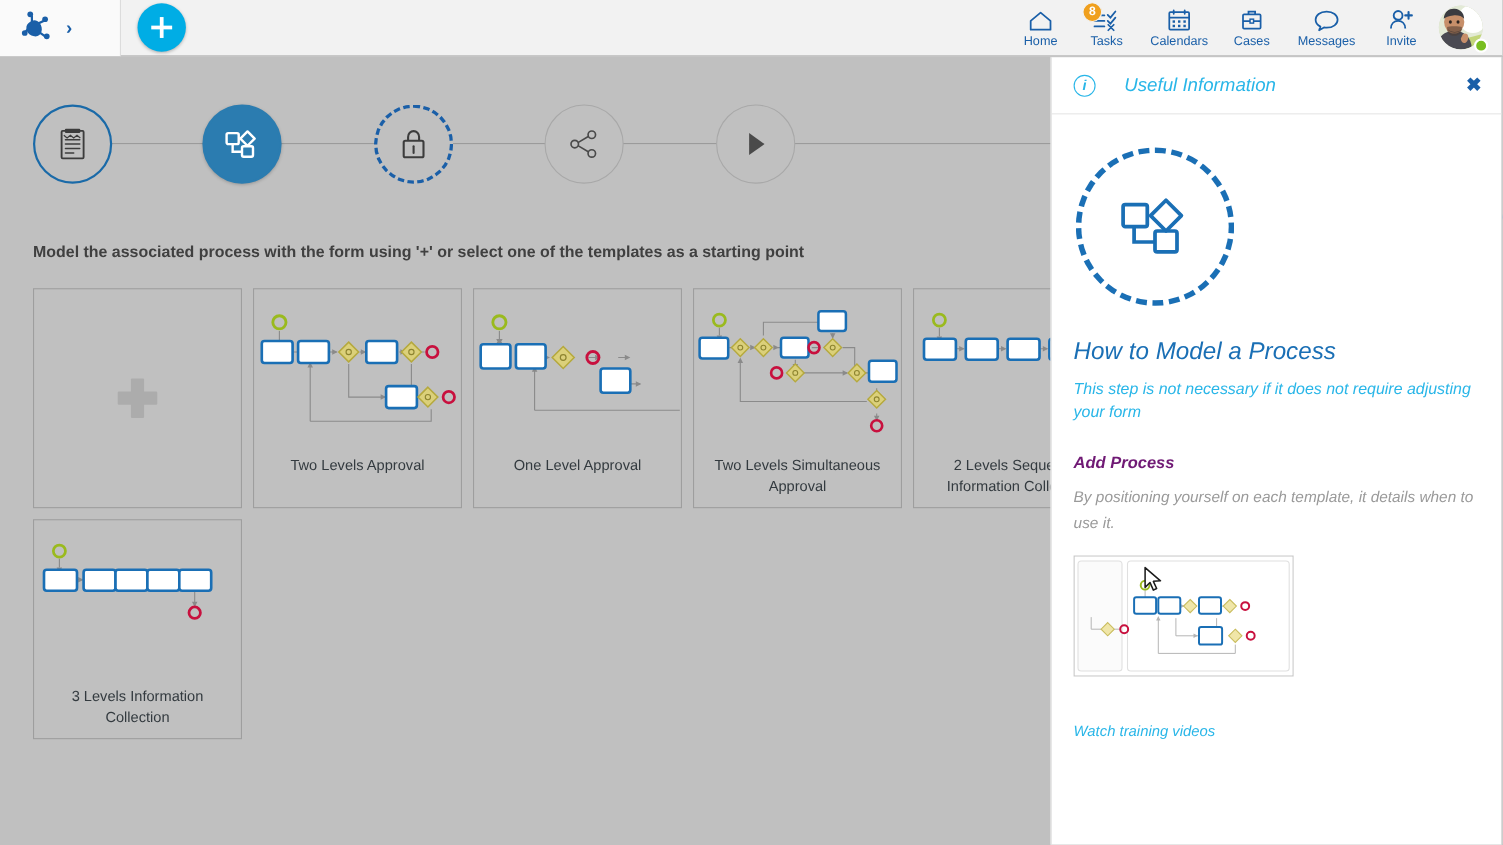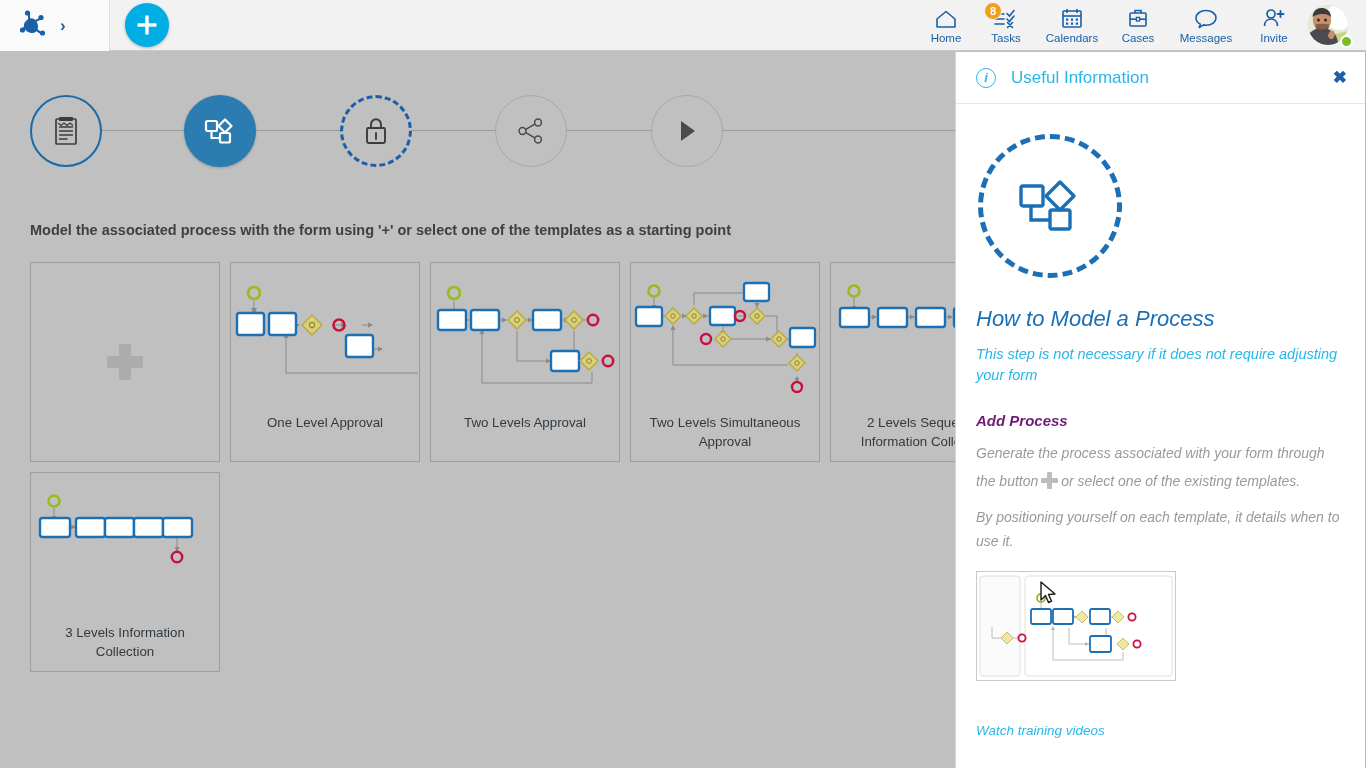--- a/index.html
+++ b/index.html
@@ -159,21 +159,21 @@
     border-left: 1px solid #d7d7d7;
     border-right: 1px solid #b9b9b9;
   }
   .panel-header {
     height: 52px; display: flex; align-items: center;
     padding: 0 18px 0 20px;
     border-bottom: 1px solid #e6e6e6;
   }
   .panel-title {
     font-size: 17px; color: #29b6e8; font-weight: normal;
-    margin-left: 15px; flex: 1;
+    margin-left: 26px; flex: 1; font-style: italic;
   }
   .panel-info-icon {
     width: 20px; height: 20px; border-radius: 50%;
     border: 1.5px solid #29b6e8; color: #29b6e8;
     font-size: 13px; font-style: italic; font-weight: bold;
     display: flex; align-items: center; justify-content: center;
   }
   .panel-close {
     color: #1a5fa8; font-size: 17px; font-weight: bold;
     cursor: pointer; line-height: 1;
@@ -428,65 +428,20 @@
     <div class="cards">
 
       <div class="card add-card">
         <span class="plus-big"></span>
       </div>
 
       <div class="card">
         <div class="card-diagram">
           <svg width="186" height="130" viewBox="0 0 186 130">
             <g stroke="#8a8a8a" stroke-width="1" fill="none">
-              <path d="M22 28 L22 38" marker-end="url(#a1)"></path>
-              <path d="M56 52 L67 52"></path>
-                <path d="M103 52 L113 52"></path>
-              <path d="M130 52 L140 52"></path>
-              <path d="M122 62 L122 76 L150 76"></path>
-              <path d="M187 76 L198 76"></path>
-              <path d="M54 100 L54 62"></path>
-              <path d="M54 100 L192 100 L192 86"></path>
-            </g>
-            <defs>
-              <marker id="a1" markerWidth="6" markerHeight="6" refX="3" refY="3" orient="auto">
-                <path d="M0 0 L6 3 L0 6 Z" fill="#8a8a8a"></path>
-              </marker>
-            </defs>
-
-            <g fill="#8a8a8a">
-              <path d="M19.5 38 L24.5 38 L22 43 Z"></path>
-              <path d="M63 49.5 L68 52 L63 54.5 Z"></path>
-              <path d="M109 49.5 L114 52 L109 54.5 Z"></path>
-              <path d="M136 49.5 L141 52 L136 54.5 Z"></path>
-              <path d="M146 73.5 L151 76 L146 78.5 Z"></path>
-              <path d="M51.5 65 L56.5 65 L54 60 Z"></path>
-            </g>
-
-            <circle cx="22" cy="20" r="6" fill="none" stroke="#9aba1e" stroke-width="2.6"></circle>
-
-            <rect x="5" y="40" width="27" height="22" rx="2.5" fill="#ffffff" stroke="#1a6fb5" stroke-width="2.4"></rect>
-            <rect x="37" y="40" width="27" height="22" rx="2.5" fill="#ffffff" stroke="#1a6fb5" stroke-width="2.4"></rect>
-            <rect x="114" y="62" width="27" height="22" rx="2.5" fill="#ffffff" stroke="#1a6fb5" stroke-width="2.4"></rect>
-
-            <g>
-              <path d="M80 42 L90 52 L80 62 L70 52 Z" fill="#dbd07a" stroke="#b5a93e" stroke-width="1.4"></path>
-              <circle cx="80" cy="52" r="2.6" fill="none" stroke="#8d8430" stroke-width="1.1"></circle>
-            </g>
-
-            <circle cx="107" cy="52" r="5.5" fill="none" stroke="#c8103e" stroke-width="2.6"></circle>
-          </svg>
-        </div>
-        <div class="card-label">One Level Approval</div>
-      </div>
-
-      <div class="card">
-        <div class="card-diagram">
-          <svg width="186" height="130" viewBox="0 0 186 130">
-            <g stroke="#8a8a8a" stroke-width="1" fill="none">
               <path d="M22 28 L22 36"></path>
               <path d="M35 47 L40 47"></path>
                 <path d="M68 47 L74 47"></path>
               <path d="M95 47 L100 47"></path>
                 <path d="M131 47 L136 47"></path>
               <path d="M149 47 L154 47"></path>
               <path d="M85 58 L85 88 L118 88"></path>
               <path d="M142 58 L142 88"></path>
               <path d="M50 110 L50 58"></path>
               <path d="M50 110 L160 110 L160 99"></path>
@@ -512,20 +467,65 @@
               <path d="M142 38 L151 47 L142 56 L133 47 Z" fill="#dbd07a" stroke="#b5a93e" stroke-width="1.4"></path>
               <circle cx="142" cy="47" r="2.4" fill="none" stroke="#8d8430" stroke-width="1"></circle>
               <path d="M157 79 L166 88 L157 97 L148 88 Z" fill="#dbd07a" stroke="#b5a93e" stroke-width="1.4"></path>
               <circle cx="157" cy="88" r="2.4" fill="none" stroke="#8d8430" stroke-width="1"></circle>
             </g>
             <circle cx="161" cy="47" r="5.2" fill="none" stroke="#c8103e" stroke-width="2.5"></circle>
             <circle cx="176" cy="88" r="5.2" fill="none" stroke="#c8103e" stroke-width="2.5"></circle>
           </svg>
         </div>
         <div class="card-label">Two Levels Approval</div>
+      </div>
+
+      <div class="card">
+        <div class="card-diagram">
+          <svg width="186" height="130" viewBox="0 0 186 130">
+            <g stroke="#8a8a8a" stroke-width="1" fill="none">
+              <path d="M22 28 L22 38" marker-end="url(#a1)"></path>
+              <path d="M56 52 L67 52"></path>
+                <path d="M103 52 L113 52"></path>
+              <path d="M130 52 L140 52"></path>
+              <path d="M122 62 L122 76 L150 76"></path>
+              <path d="M187 76 L198 76"></path>
+              <path d="M54 100 L54 62"></path>
+              <path d="M54 100 L192 100 L192 86"></path>
+            </g>
+            <defs>
+              <marker id="a1" markerWidth="6" markerHeight="6" refX="3" refY="3" orient="auto">
+                <path d="M0 0 L6 3 L0 6 Z" fill="#8a8a8a"></path>
+              </marker>
+            </defs>
+
+            <g fill="#8a8a8a">
+              <path d="M19.5 38 L24.5 38 L22 43 Z"></path>
+              <path d="M63 49.5 L68 52 L63 54.5 Z"></path>
+              <path d="M109 49.5 L114 52 L109 54.5 Z"></path>
+              <path d="M136 49.5 L141 52 L136 54.5 Z"></path>
+              <path d="M146 73.5 L151 76 L146 78.5 Z"></path>
+              <path d="M51.5 65 L56.5 65 L54 60 Z"></path>
+            </g>
+
+            <circle cx="22" cy="20" r="6" fill="none" stroke="#9aba1e" stroke-width="2.6"></circle>
+
+            <rect x="5" y="40" width="27" height="22" rx="2.5" fill="#ffffff" stroke="#1a6fb5" stroke-width="2.4"></rect>
+            <rect x="37" y="40" width="27" height="22" rx="2.5" fill="#ffffff" stroke="#1a6fb5" stroke-width="2.4"></rect>
+            <rect x="114" y="62" width="27" height="22" rx="2.5" fill="#ffffff" stroke="#1a6fb5" stroke-width="2.4"></rect>
+
+            <g>
+              <path d="M80 42 L90 52 L80 62 L70 52 Z" fill="#dbd07a" stroke="#b5a93e" stroke-width="1.4"></path>
+              <circle cx="80" cy="52" r="2.6" fill="none" stroke="#8d8430" stroke-width="1.1"></circle>
+            </g>
+
+            <circle cx="107" cy="52" r="5.5" fill="none" stroke="#c8103e" stroke-width="2.6"></circle>
+          </svg>
+        </div>
+        <div class="card-label">One Level Approval</div>
       </div>
 
       <div class="card">
         <div class="card-diagram">
           <svg width="186" height="130" viewBox="0 0 186 130">
             <g stroke="#8a8a8a" stroke-width="1" fill="none">
               <path d="M22 25 L22 32"></path>
               <path d="M31 43 L36 43"></path>
                 <path d="M52 43 L57 43"></path>
               <path d="M73 43 L78 43"></path>
@@ -656,23 +656,20 @@
           <path d="M41 4 L55 18 L41 32 L27 18 Z" fill="none" stroke="#1a6fb5" stroke-width="3.4" stroke-linejoin="round"></path>
           <rect x="31" y="32" width="20" height="19" rx="2" fill="none" stroke="#1a6fb5" stroke-width="3.4"></rect>
           <path d="M12 28 L12 42 L31 42" fill="none" stroke="#1a6fb5" stroke-width="3.4"></path>
         </svg>
       </div>
 
       <h2 class="panel-h1">How to Model a Process</h2>
       <p class="panel-sub">This step is not necessary if it does not require adjusting your form</p>
       <h3 class="panel-h2">Add Process</h3>
 
-      <p class="panel-p">
-        <span>Generate the process associated with your form through the button</span><span class="inline-plus"></span><span>or select one of the existing templates.</span>
-      </p>
 
       <p class="panel-p" style="line-height:24px">By positioning yourself on each template, it details when to use it.</p>
 
       <div class="panel-thumb">
         <svg width="198" height="108" viewBox="0 0 198 108">
           <rect x="0" y="0" width="198" height="108" fill="#ffffff"></rect>
           <rect x="3" y="4" width="40" height="100" rx="3" fill="#fbfbfb" stroke="#e0e0e0" stroke-width="1"></rect>
           <rect x="48" y="4" width="147" height="100" rx="3" fill="#ffffff" stroke="#e0e0e0" stroke-width="1"></rect>
           <g stroke="#b4b4b4" stroke-width="0.9" fill="none">
             <path d="M15 55 L15 66 L24 66"></path>

